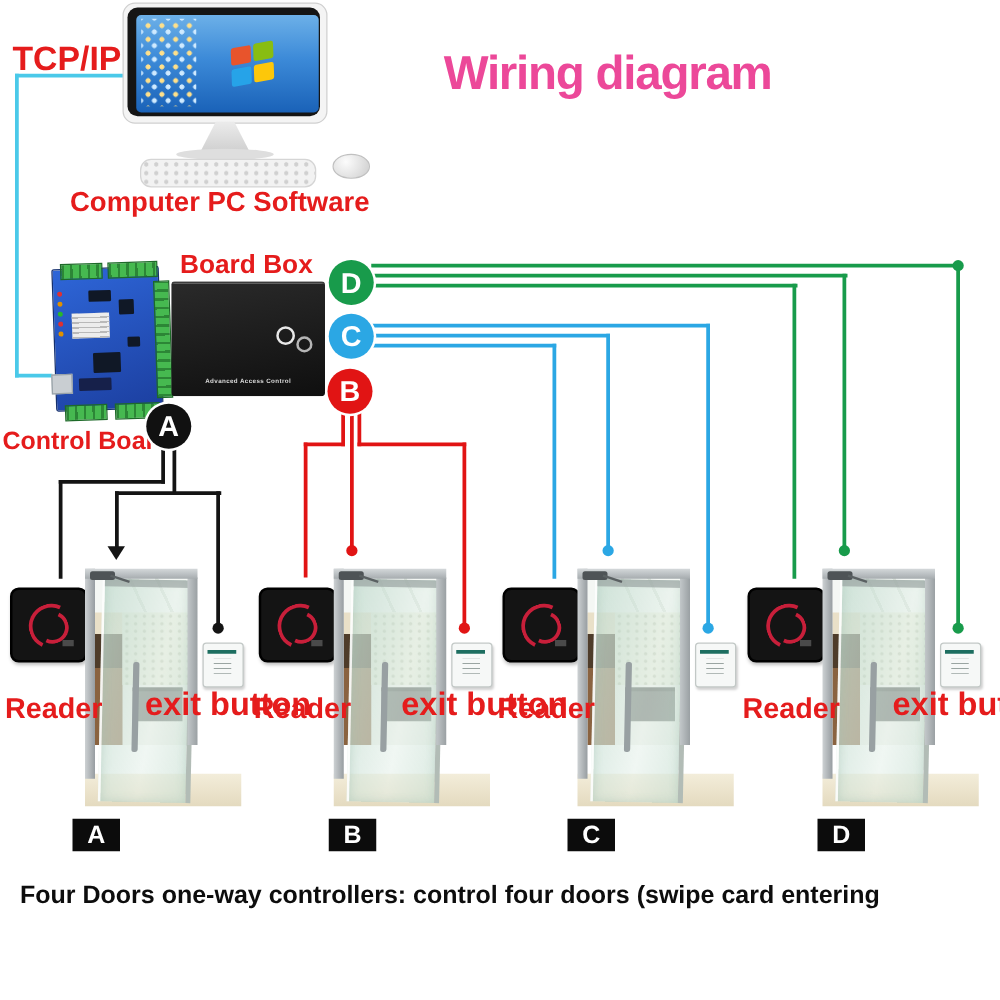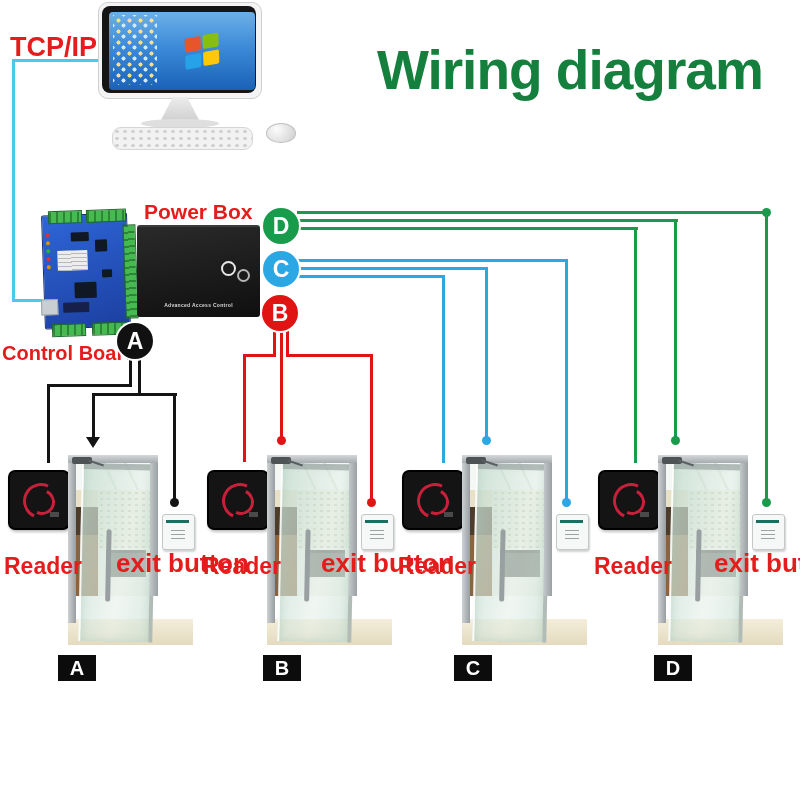--- a/index.html
+++ b/index.html
@@ -12,21 +12,21 @@
   .c-cyan{background:#4ac9e9;}
   .c-black{background:#141414;}
   .c-red{background:#e11414;}
   .c-blue{background:#2ba7e4;}
   .c-green{background:#189b4b;}
   .dot{position:absolute;width:9px;height:9px;border-radius:50%;}
   .arrow-down{position:absolute;width:0;height:0;border-left:7px solid transparent;
               border-right:7px solid transparent;border-top:11px solid #141414;}
   
   #tcpip{left:10px;top:32px;font-size:27px;}
-  #title{left:377px;top:38px;font-size:55px;letter-spacing:-1px;color:#15803d;font-weight:bold;white-space:nowrap;}
+  #title{left:355px;top:38px;font-size:38px;letter-spacing:-1px;color:#ec4899;font-weight:bold;white-space:nowrap;}
   #pc-caption{left:56px;top:149px;font-size:22px;}
   #cb-label{left:2px;top:342px;font-size:20px;}
   #pb-label{left:144px;top:200px;font-size:21px;}
   
   #monitor{left:98px;top:2px;width:162px;height:95px;border-radius:10px;background:#f4f4f4;border:1px solid #cfcfcf;}
   #bezel{position:absolute;left:3px;top:3px;width:154px;height:87px;border-radius:8px;background:#151515;}
   #screen{position:absolute;left:7px;top:6px;width:146px;height:78px;border-radius:4px;overflow:hidden;
           background:linear-gradient(180deg,#6cb0e8 0%,#3c8ad8 45%,#1a62b8 100%);}
   #icons{position:absolute;left:4px;top:3px;width:44px;height:70px;
          background-image:radial-gradient(circle,#ffe08a 1.8px,transparent 2.3px),
@@ -142,20 +142,21 @@
           <div class="pane p-bl"></div>
           <div class="pane p-br"></div>
         </div>
       </div>
     </div>
   </div>
   <div id="neck" class="abs"></div>
   <div id="base" class="abs"></div>
   <div id="keyboard" class="abs"></div>
   <div id="mouse" class="abs"></div>
+  <div id="pc-caption" class="abs redtxt">Computer PC Software</div>
 
   <div id="pcb" class="abs">
     <div class="board"></div>
     <div class="term" style="left:12px;top:0;width:32px;height:11px"></div>
     <div class="term" style="left:50px;top:0;width:38px;height:11px"></div>
     <div class="term" style="left:12px;top:113px;width:32px;height:11px"></div>
     <div class="term" style="left:52px;top:113px;width:34px;height:11px"></div>
     <div class="term-v" style="left:86px;top:16px;width:11px;height:92px"></div>
     <div class="led" style="left:9px;top:22px;background:#e03030"></div>
     <div class="led" style="left:9px;top:30px;background:#e09000"></div>
@@ -165,21 +166,21 @@
     <div class="chip" style="left:34px;top:22px;width:18px;height:9px"></div>
     <div class="chip" style="left:58px;top:30px;width:12px;height:12px"></div>
     <div class="chip" style="left:36px;top:72px;width:22px;height:16px"></div>
     <div class="chip" style="left:64px;top:60px;width:10px;height:8px"></div>
     <div class="chip" style="left:24px;top:92px;width:26px;height:10px;background:#16204a"></div>
     <div class="label"></div>
     <div class="rj45"></div>
   </div>
   <div id="cb-label" class="abs redtxt">Control Board</div>
 
-  <div id="pb-label" class="abs redtxt">Power Box</div>
+  <div id="pb-label" class="abs redtxt">Board Box</div>
   <div id="pbox" class="abs">
     <div class="keyhole"></div>
     <div class="shackle"></div>
     <div class="ptext">Advanced Access Control</div>
   </div>
 
   <div class="wire c-black" style="left:129px;top:356px;width:3px;height:31px"></div>
   <div class="wire c-black" style="left:138px;top:356px;width:3px;height:40px"></div>
   <div class="wire c-black" style="left:47px;top:384px;width:85px;height:3px"></div>
   <div class="wire c-black" style="left:92px;top:393px;width:85px;height:3px"></div>
@@ -349,15 +350,16 @@
     <div class="exitbtn">
       <div class="ebline"></div>
       <div class="ebtxt"></div>
     </div>
     <div class="rlabel redtxt">Reader</div>
     <div class="elabel redtxt">exit button</div>
     <div class="plate">D</div>
   </div>
 
   <div id="caption" class="abs">
+    <div>Four Doors one-way controllers: control four doors (swipe card entering</div>
   </div>
 
 </div>
 
 </body></html>

